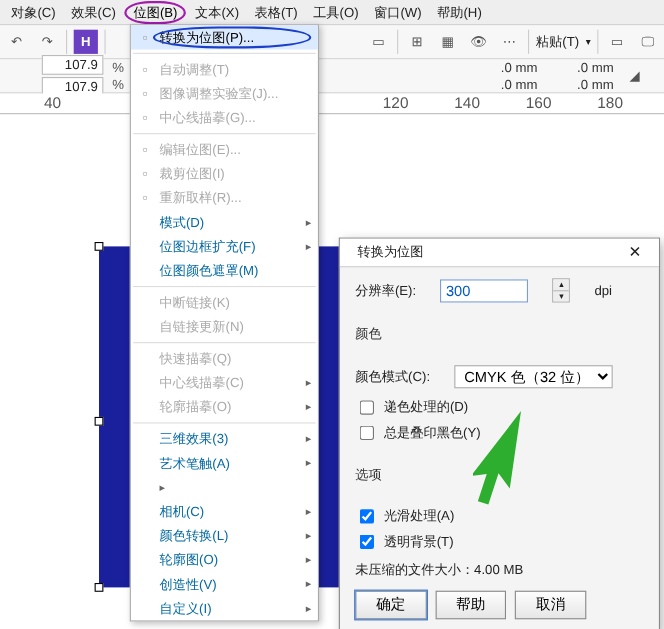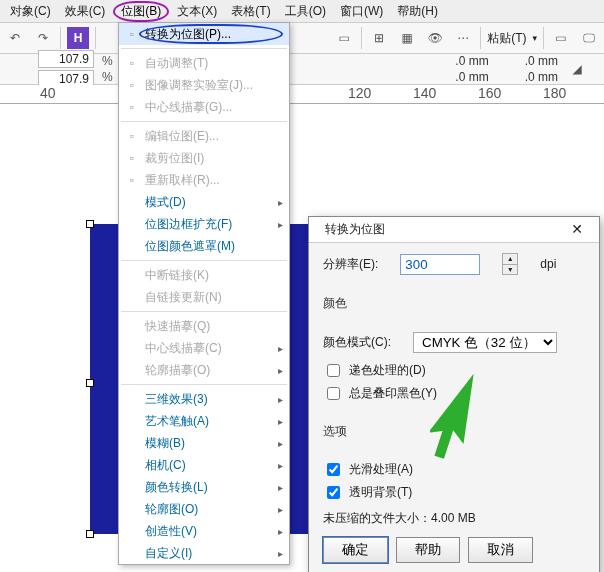--- a/index.html
+++ b/index.html
@@ -201,21 +201,20 @@
       <span class="dd-label">三维效果(3)</span>
       <span class="dd-arrow">▸</span>
     </div>
     <div class="dd-item">
       <span class="dd-icon"></span>
       <span class="dd-label">艺术笔触(A)</span>
       <span class="dd-arrow">▸</span>
     </div>
     <div class="dd-item">
       <span class="dd-icon"></span>
-      <span class="dd-label">模糊(B)</span>
       <span class="dd-arrow">▸</span>
     </div>
     <div class="dd-item">
       <span class="dd-icon"></span>
       <span class="dd-label">相机(C)</span>
       <span class="dd-arrow">▸</span>
     </div>
     <div class="dd-item">
       <span class="dd-icon"></span>
       <span class="dd-label">颜色转换(L)</span>

